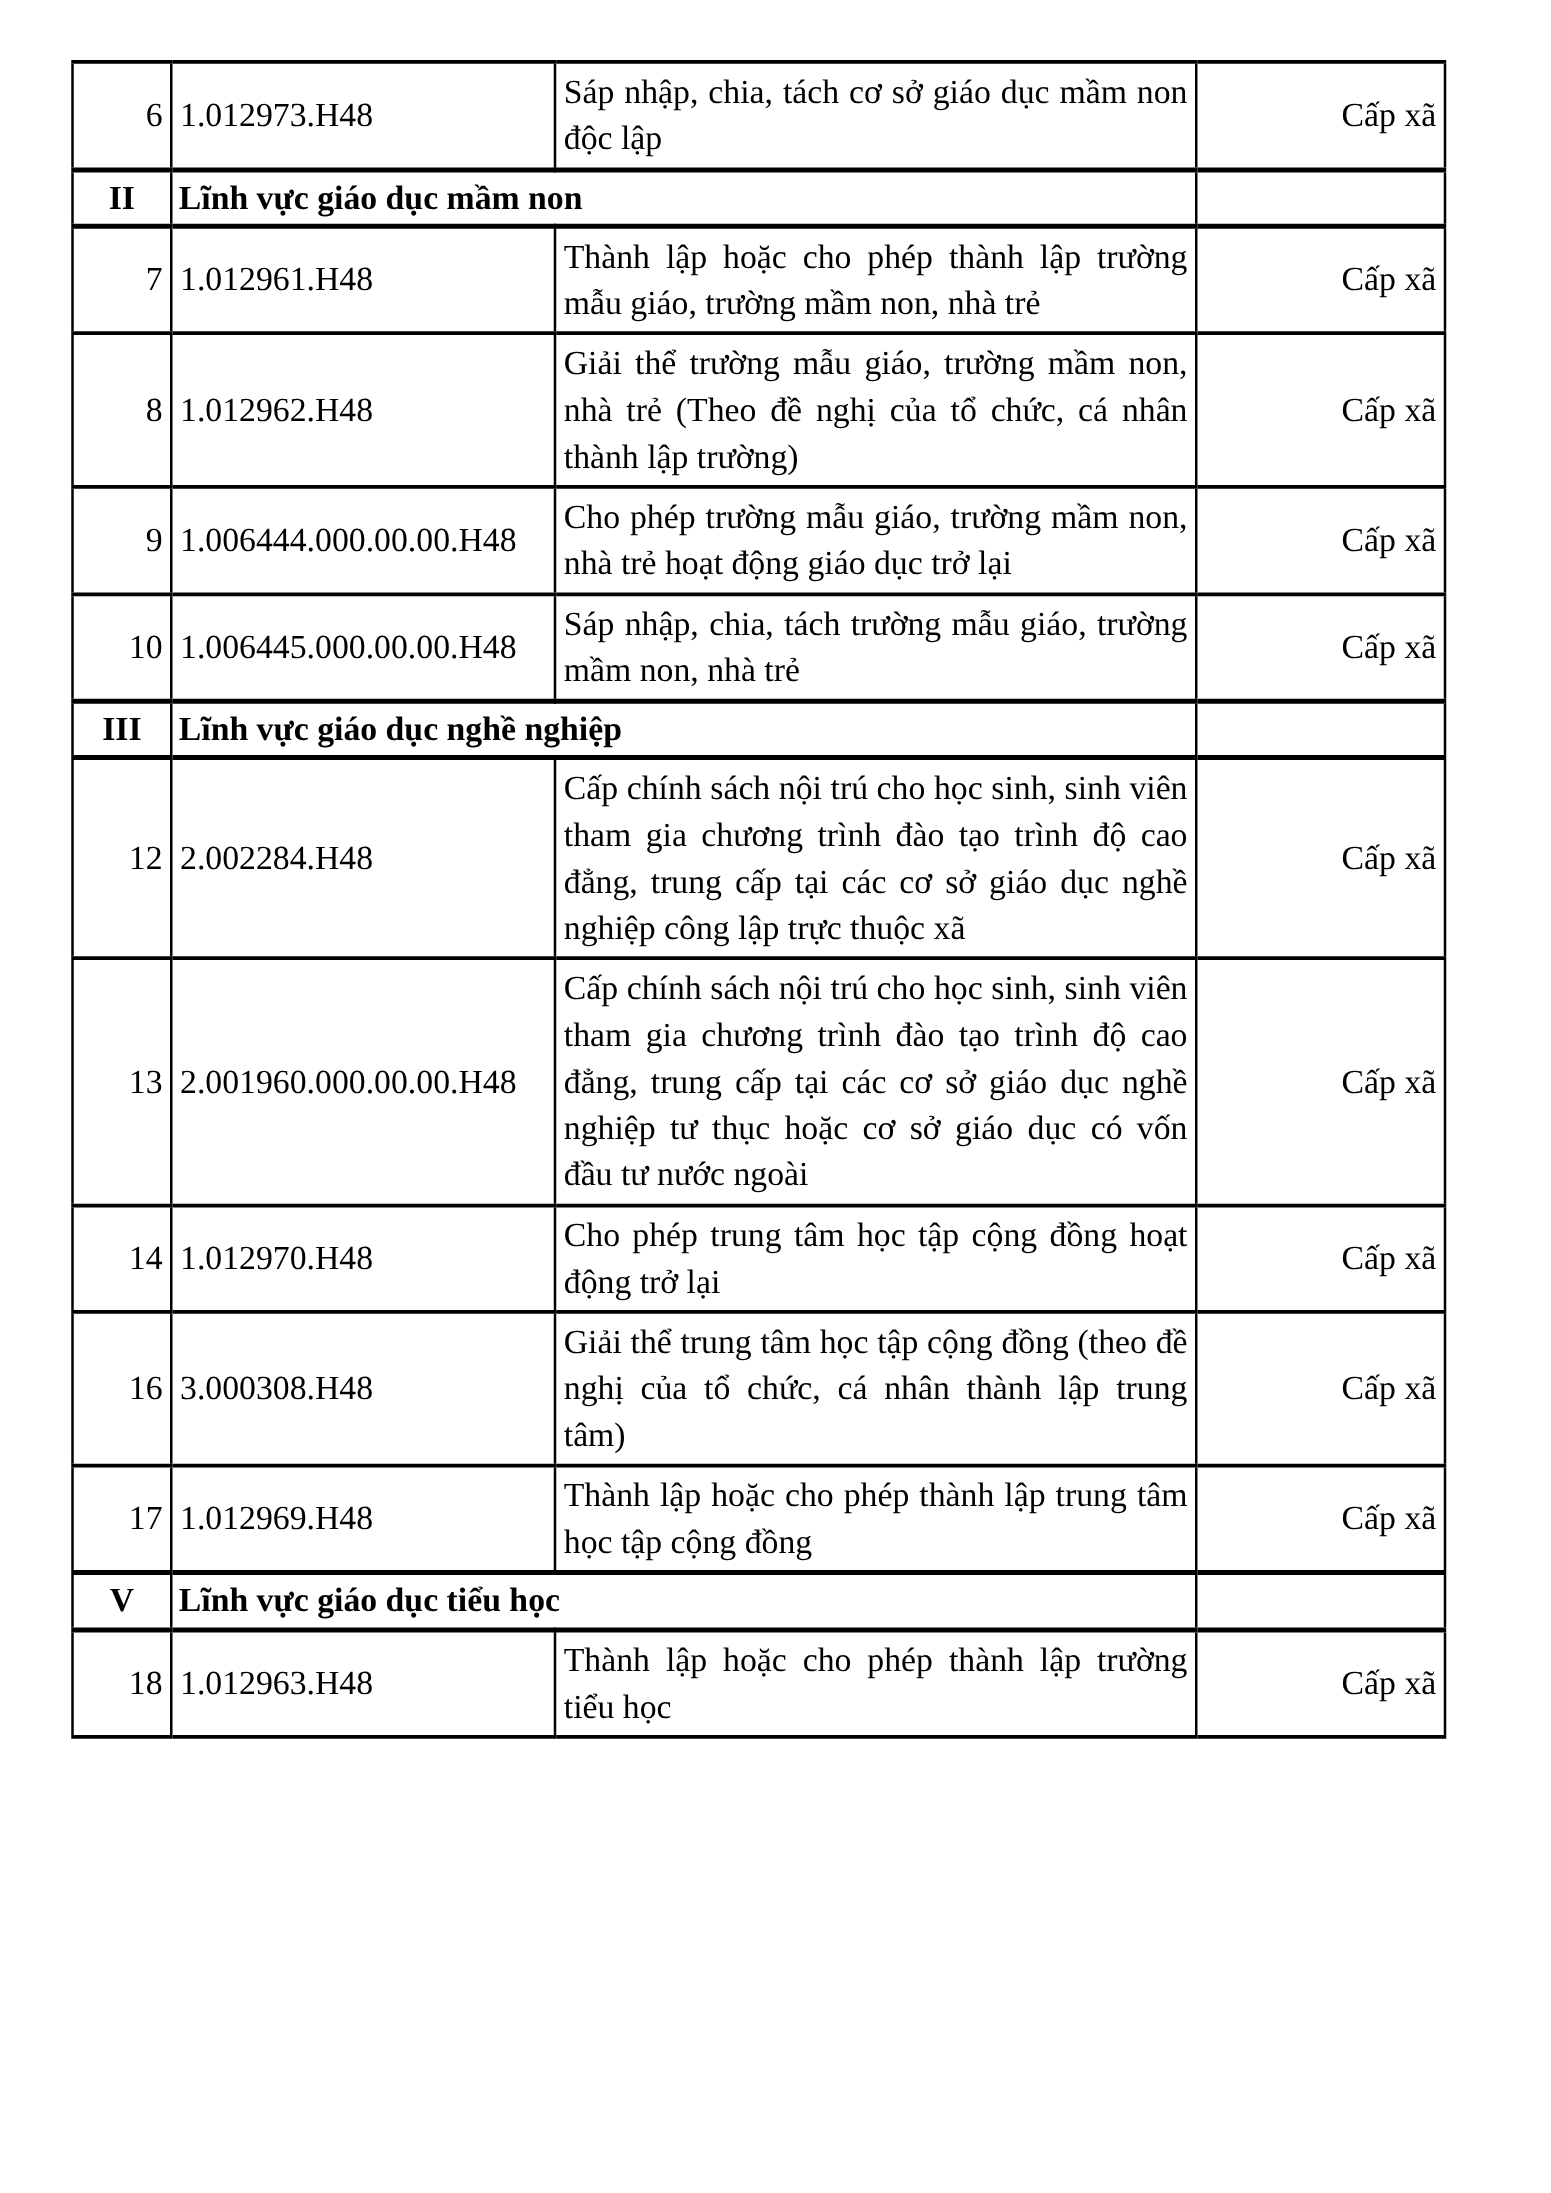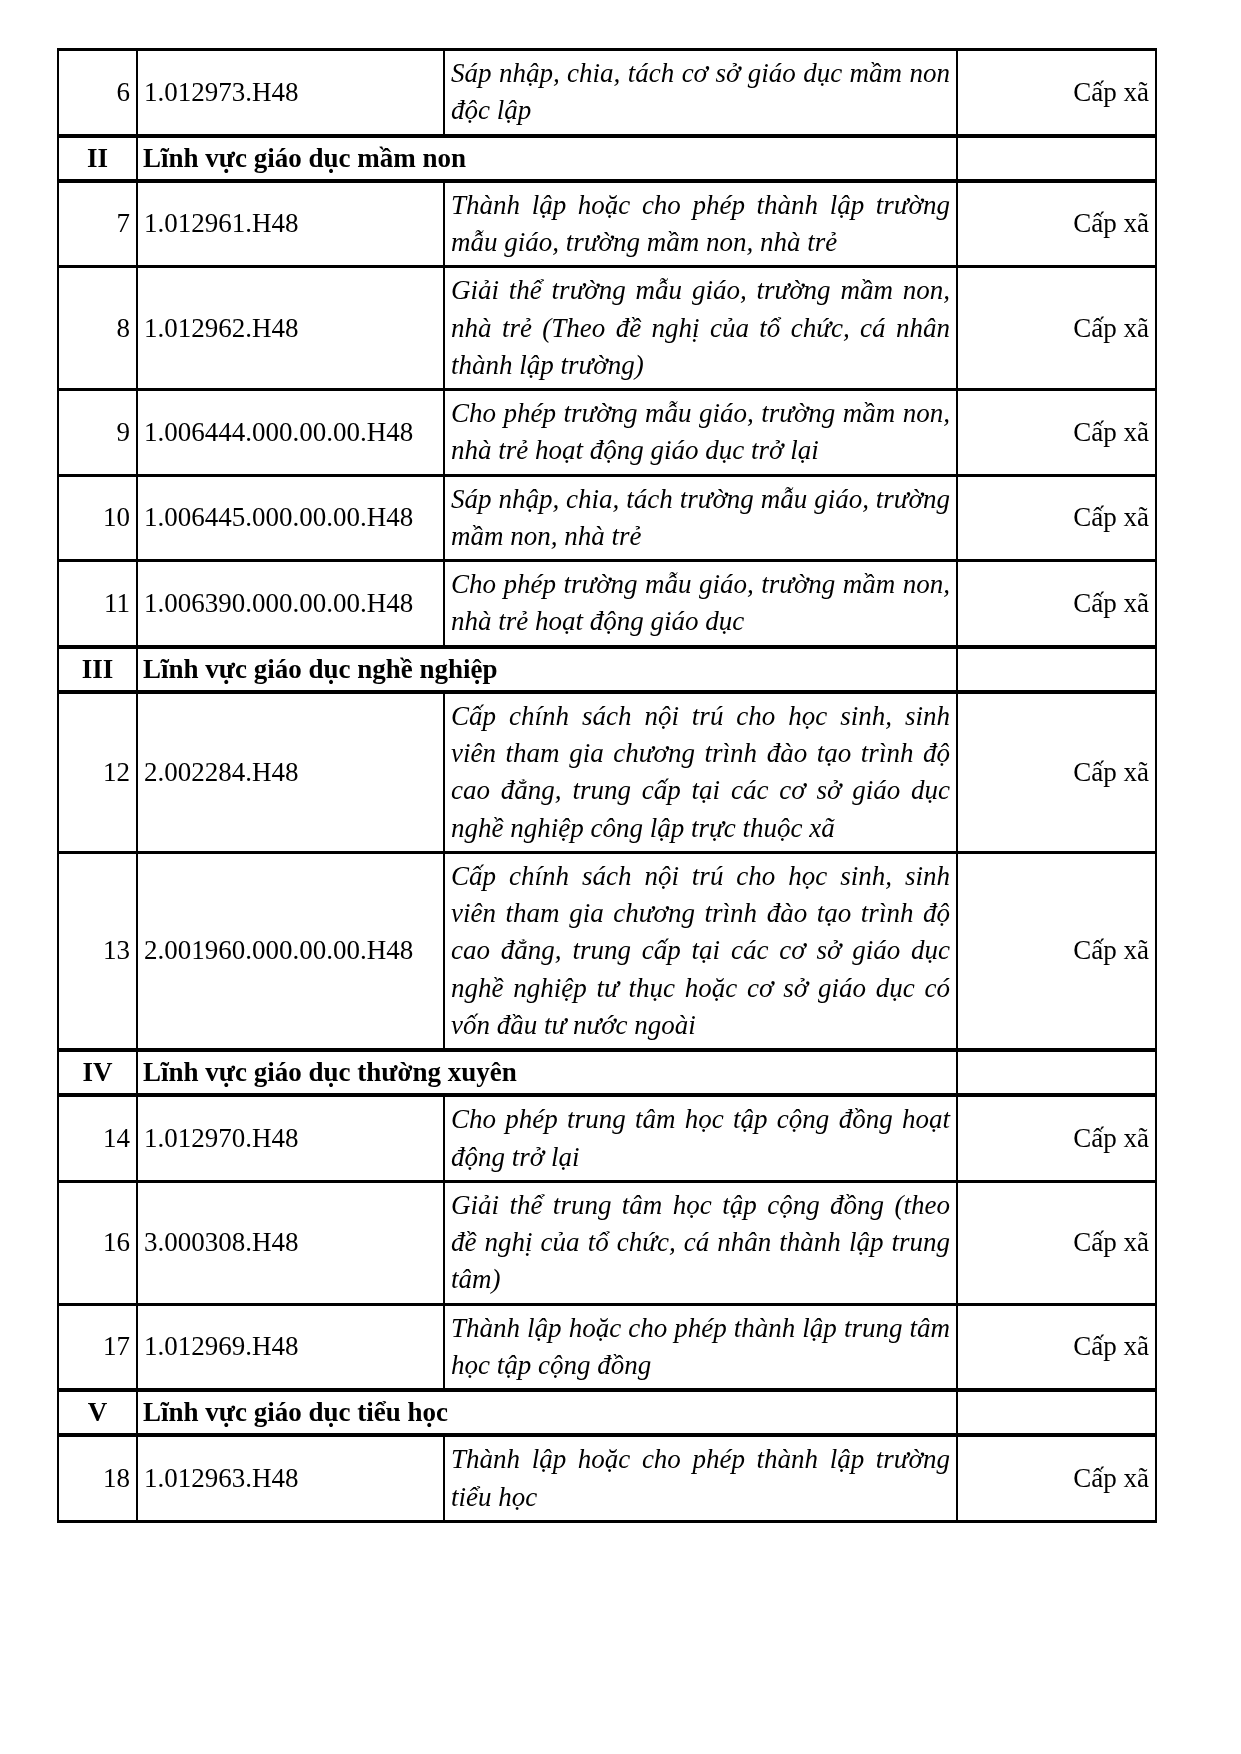--- a/index.html
+++ b/index.html
@@ -41,21 +41,20 @@
   td.c-code {
     text-align: left;
     padding-left: 3px;
     padding-right: 0;
     white-space: nowrap;
   }
   td.c-name {
     text-align: justify;
     padding-left: 5px;
     padding-right: 5px;
-    font-style: italic;
   }
   td.c-level {
     text-align: right;
   }
   tr.section-row td {
     font-weight: bold;
     border-top-width: 4px;
     border-bottom-width: 4px;
     padding-top: 2px;
     padding-bottom: 2px;
@@ -112,47 +111,36 @@
     <td class="c-code">1.006444.000.00.00.H48</td>
     <td class="c-name">Cho phép trường mẫu giáo, trường mầm non, nhà trẻ hoạt động giáo dục trở lại</td>
     <td class="c-level">Cấp xã</td>
   </tr>
         <tr class="item-row">
     <td class="c-stt">10</td>
     <td class="c-code">1.006445.000.00.00.H48</td>
     <td class="c-name">Sáp nhập, chia, tách trường mẫu giáo, trường mầm non, nhà trẻ</td>
     <td class="c-level">Cấp xã</td>
   </tr>
-        <tr class="item-row">
-    <td class="c-stt">11</td>
-    <td class="c-code">1.006390.000.00.00.H48</td>
-    <td class="c-name">Cho phép trường mẫu giáo, trường mầm non, nhà trẻ hoạt động giáo dục</td>
-    <td class="c-level">Cấp xã</td>
-  </tr>
         <tr class="section-row">
     <td class="c-stt">III</td>
     <td class="c-section" colspan="2">Lĩnh vực giáo dục nghề nghiệp</td>
     <td class="c-level"></td>
   </tr>
         <tr class="item-row">
     <td class="c-stt">12</td>
     <td class="c-code">2.002284.H48</td>
     <td class="c-name">Cấp chính sách nội trú cho học sinh, sinh viên tham gia chương trình đào tạo trình độ cao đẳng, trung cấp tại các cơ sở giáo dục nghề nghiệp công lập trực thuộc xã</td>
     <td class="c-level">Cấp xã</td>
   </tr>
         <tr class="item-row">
     <td class="c-stt">13</td>
     <td class="c-code">2.001960.000.00.00.H48</td>
     <td class="c-name">Cấp chính sách nội trú cho học sinh, sinh viên tham gia chương trình đào tạo trình độ cao đẳng, trung cấp tại các cơ sở giáo dục nghề nghiệp tư thục hoặc cơ sở giáo dục có vốn đầu tư nước ngoài</td>
     <td class="c-level">Cấp xã</td>
-  </tr>
-        <tr class="section-row">
-    <td class="c-stt">IV</td>
-    <td class="c-section" colspan="2">Lĩnh vực giáo dục thường xuyên</td>
-    <td class="c-level"></td>
   </tr>
         <tr class="item-row">
     <td class="c-stt">14</td>
     <td class="c-code">1.012970.H48</td>
     <td class="c-name">Cho phép trung tâm học tập cộng đồng hoạt động trở lại</td>
     <td class="c-level">Cấp xã</td>
   </tr>
         <tr class="item-row">
     <td class="c-stt">16</td>
     <td class="c-code">3.000308.H48</td>

